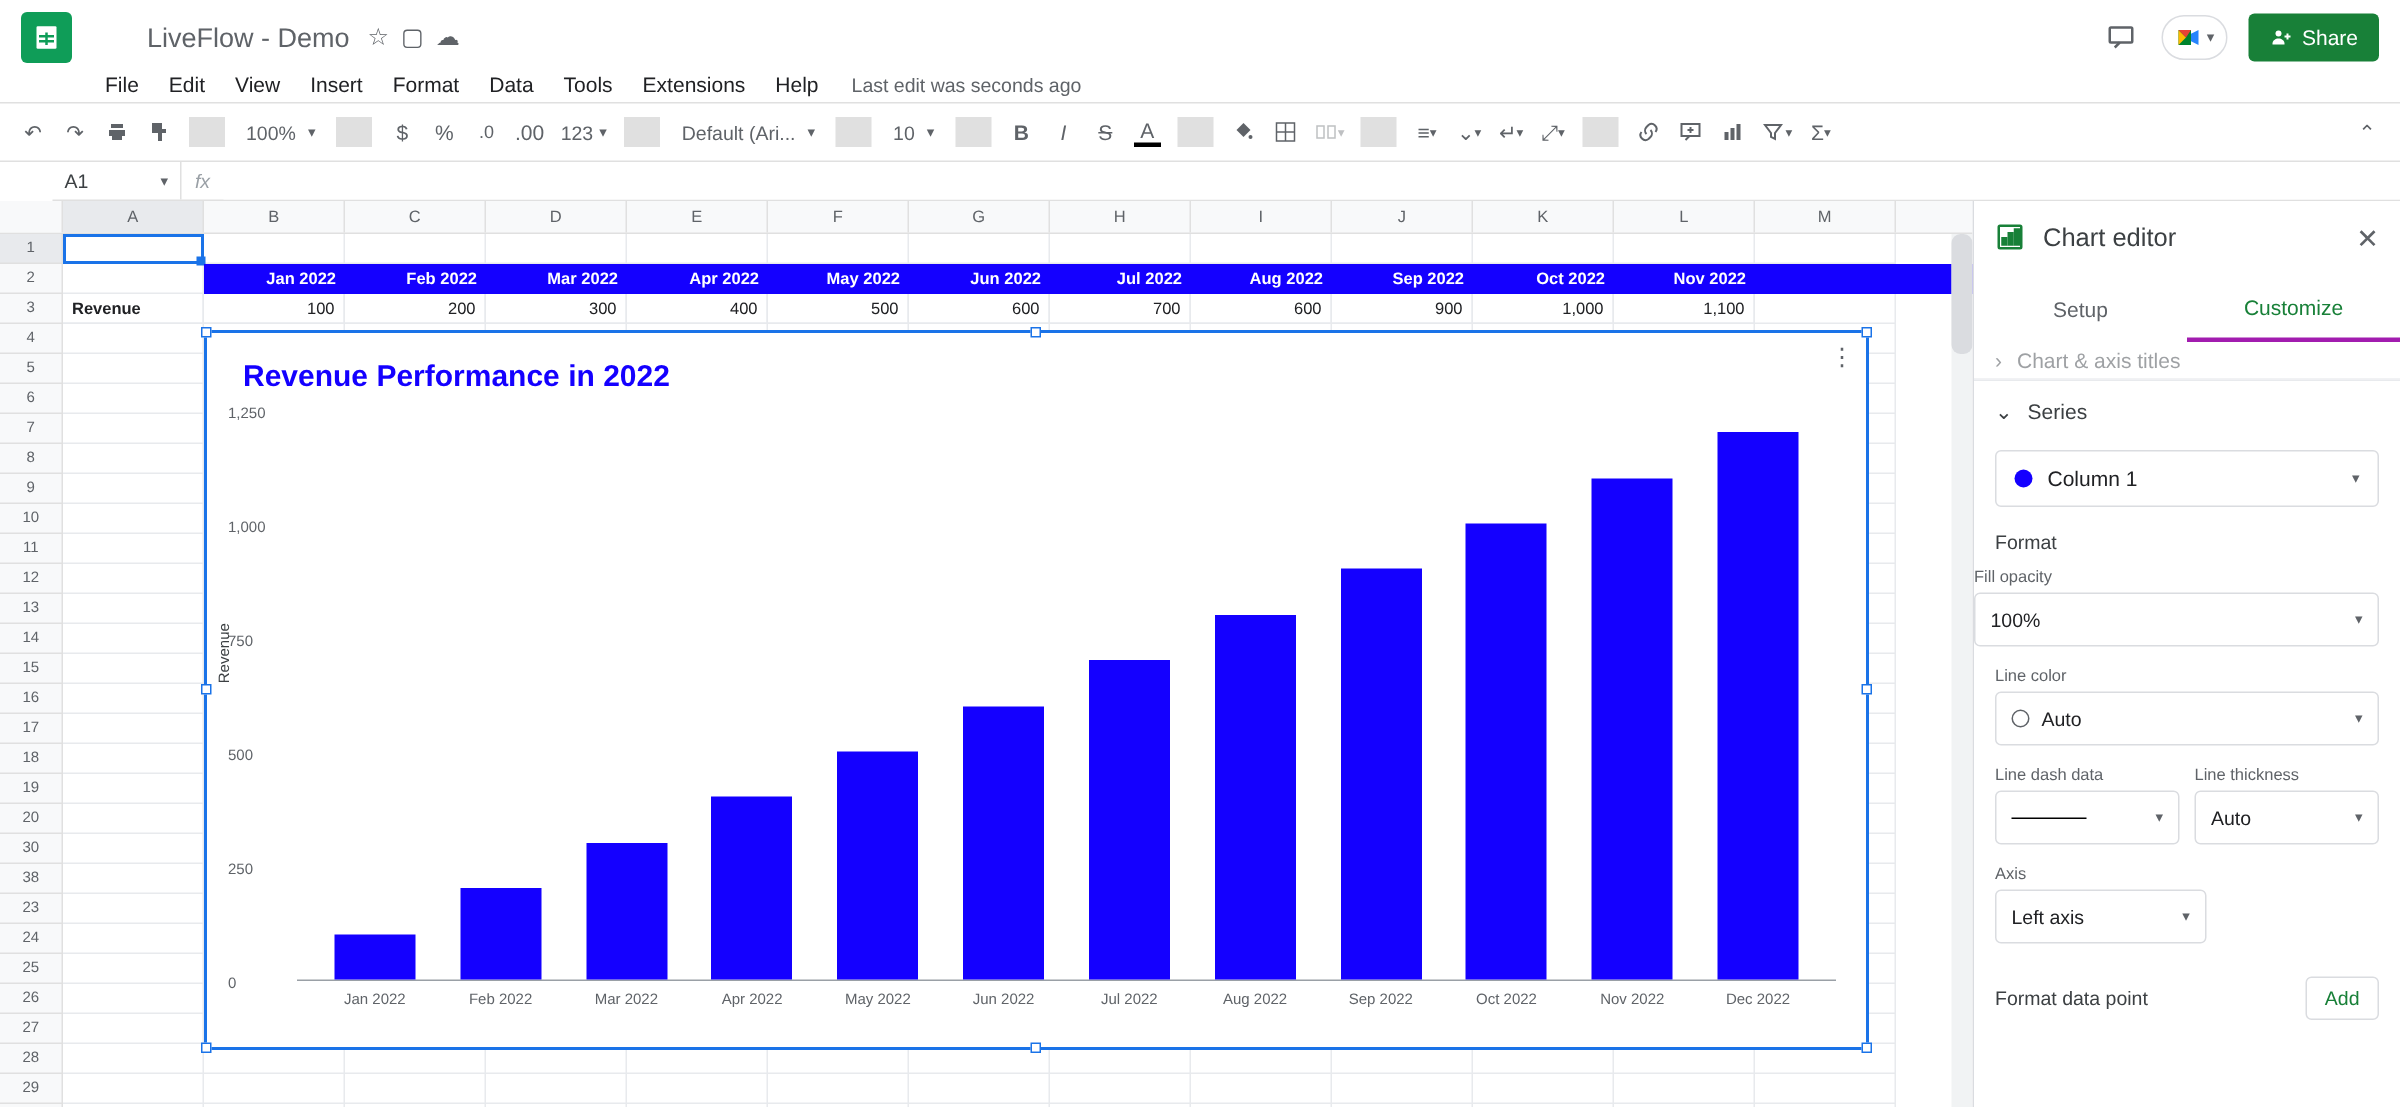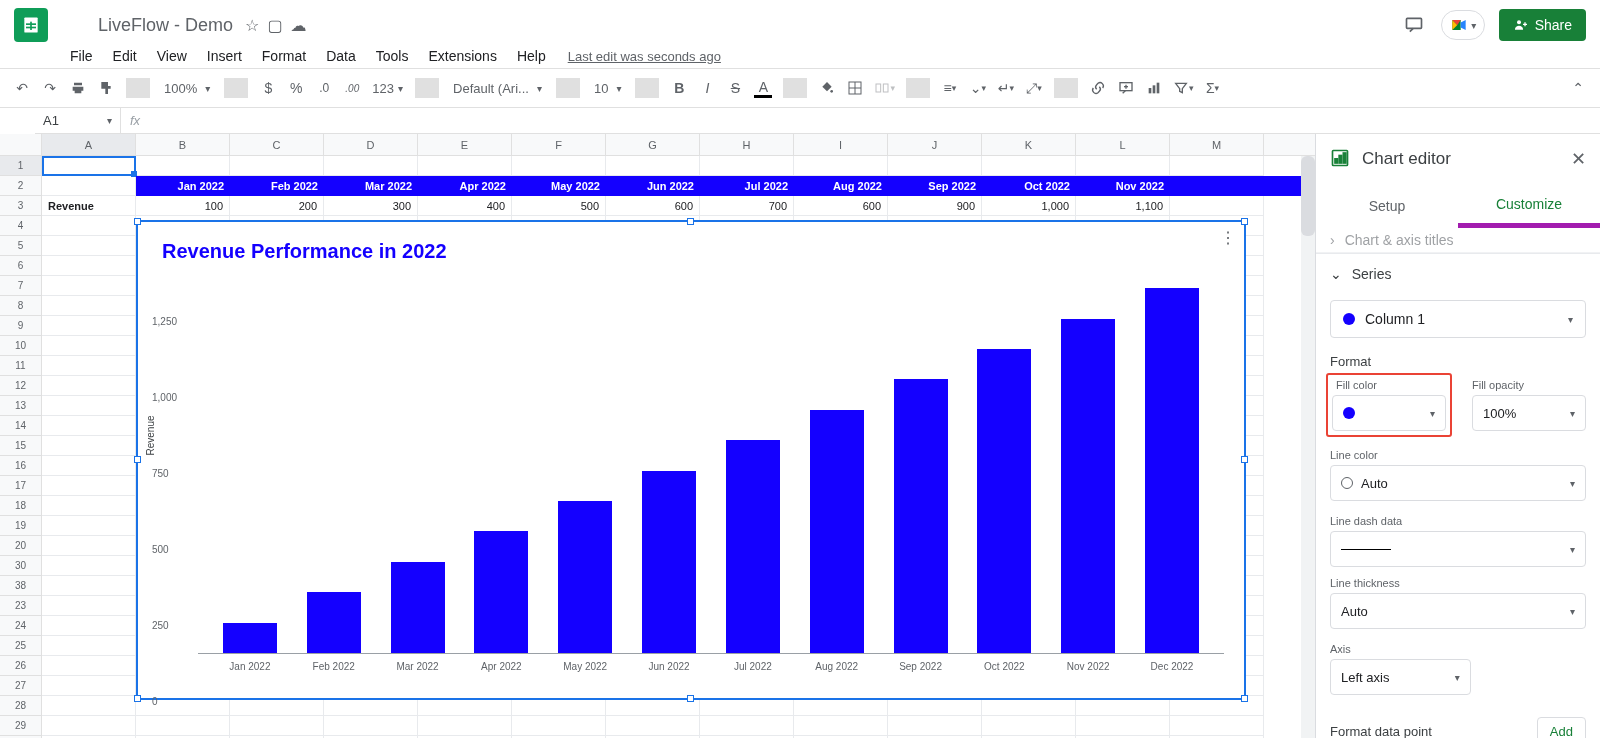--- a/index.html
+++ b/index.html
@@ -11,21 +11,21 @@
   .doc-title-row { display:flex; align-items:center; gap:8px;}
   .doc-title { font-size:18px; color:#5f6368; padding:2px 4px;}
   .title-icons { display:flex; gap:8px; color:#5f6368;}
   .title-icons span { cursor:pointer; font-size:16px; }
   .right-tools { display:flex; align-items:center; gap:14px;}
   .ic-btn { width:26px; height:26px; display:flex; align-items:center; justify-content:center; color:#5f6368; cursor:pointer;}
   .meet-btn { width:44px; height:30px; border:1px solid #dadce0; border-radius:18px; display:flex; align-items:center; justify-content:center; gap:2px; cursor:pointer;}
   .share-btn { background:#188038; color:#fff; border:none; border-radius:4px; padding:8px 14px; font-size:14px; font-weight:500; display:flex; align-items:center; gap:6px; cursor:pointer;}
   .menu-bar { display:flex; align-items:center; gap:4px; padding:0 0 0 62px; height:24px; font-size:14px; color:#202124;}
   .menu-bar span.menu-item { padding:2px 8px; cursor:pointer;}
-  .last-edit { color:#5f6368; text-decoration:underline; font-size:13px; margin-left:10px; cursor:pointer;}
+  .last-edit { color:#5f6368; font-size:13px; margin-left:10px; cursor:pointer;}
   .toolbar { display:flex; align-items:center; border-top:1px solid #e0e0e0; border-bottom:1px solid #e0e0e0; height:40px; padding:0 10px; gap:4px; color:#5f6368;}
   .tool { min-width:24px; height:24px; display:flex; align-items:center; justify-content:center; cursor:pointer; padding:0 3px; font-size:14px;}
   .tool.sep { width:1px; height:20px; background:#e0e0e0; padding:0; margin:0 4px;}
   .zoom-dd, .font-dd, .size-dd { display:flex; align-items:center; gap:4px; padding:0 6px; height:24px; cursor:pointer; font-size:13px;}
   .zoom-dd::after, .font-dd::after, .size-dd::after, .num-dd::after { content:"▾"; font-size:10px; color:#5f6368; margin-left:4px;}
   .num-dd { display:flex; align-items:center; padding:0 4px; cursor:pointer;}
   .text-color-tool { display:flex; flex-direction:column; align-items:center; }
   .text-color-tool .uline { width:18px; height:3px; background:#000;}
   .toolbar-collapse { margin-left:auto; }
   .namebox-row { display:flex; align-items:center; border-bottom:1px solid #e0e0e0; height:26px;margin-left:35px;}
@@ -55,45 +55,45 @@
   .dv-cell { width:94px; font-size:11px; display:flex; align-items:center; justify-content:flex-end; padding-right:6px; border-right:1px solid #e8eaed; border-bottom:1px solid #e8eaed;}
   .chart-container { position:absolute; top:64px; left:136px; width:1110px; height:480px; border:2px solid #1a73e8; background:#fff;}
   .chart-handle { position:absolute; width:7px; height:7px; background:#fff; border:1.5px solid #1a73e8;}
   .ch-tl{top:-4px;left:-4px;} .ch-tr{top:-4px;right:-4px;} .ch-bl{bottom:-4px;left:-4px;} .ch-br{bottom:-4px;right:-4px;}
   .ch-tm{top:-4px;left:50%;margin-left:-4px;} .ch-bm{bottom:-4px;left:50%;margin-left:-4px;}
   .ch-ml{left:-4px;top:50%;margin-top:-4px;} .ch-mr{right:-4px;top:50%;margin-top:-4px;}
   .chart-menu { position:absolute; top:6px; right:8px; color:#5f6368; cursor:pointer; font-size:16px;}
   .chart-title { position:absolute; top:18px; left:24px; font-size:20px; font-weight:bold; color:#1400ff;}
   .chart-plot { position:absolute; top:50px; left:60px; right:20px; bottom:30px;}
   .y-axis-label { position:absolute; left:-48px; top:50%; transform:rotate(-90deg) translateX(50%); transform-origin:left center; font-size:10px; color:#3c4043;}
-  .y-tick { position:absolute; left:-46px; font-size:10px; color:#5f6368; transform:translateY(-50%);margin-top:45px;}
+  .y-tick { position:absolute; left:-46px; font-size:10px; color:#5f6368; transform:translateY(-50%);}
   .bars-area { position:absolute; top:4px; left:0; right:0; bottom:14px; border-bottom:1px solid #9aa0a6; display:flex; align-items:flex-end; justify-content:space-around; padding:0 10px;}
   .bar-col { flex:1; display:flex; flex-direction:column; align-items:center;}
   .bar { width:54px; background:#1400ff;}
   .x-labels { position:absolute; left:0; right:0; bottom:-4px; display:flex; justify-content:space-around; padding:0 10px;}
   .x-lab { flex:1; text-align:center; font-size:10px; color:#5f6368;}
   .scroll-track { position:absolute; top:22px; right:0; width:14px; bottom:0; background:#f1f3f4;}
   .scroll-thumb { position:absolute; top:0; width:100%; height:80px; background:#dadce0; border-radius:6px;}
   
   .side-panel { width:285px; border-left:1px solid #dadce0; display:flex; flex-direction:column; background:#fff;}
   .sp-header { display:flex; align-items:center; height:50px; padding:0 14px; gap:12px; }
   .sp-header-icon { color:#188038;}
   .sp-title { font-size:17px; color:#3c4043; flex:1;}
   .sp-close { color:#5f6368; cursor:pointer; font-size:18px;}
   .sp-tabs { display:flex; height:44px;}
   .sp-tab { flex:1; display:flex; align-items:center; justify-content:center; font-size:14px; color:#5f6368; cursor:pointer; }
-  .sp-tab.active { color:#188038; border-bottom:5px solid #a21caf; font-weight:500;}
+  .sp-tab.active { color:#188038; border-bottom:3px solid #a21caf; font-weight:500;}
   .sp-scroll { flex:1; overflow:hidden; position:relative;}
   .sp-section-prev { display:flex; align-items:center; padding:4px 14px; gap:10px; color:#5f6368; font-size:14px; border-bottom:1px solid #e8eaed; opacity:0.6;}
   .sp-section { display:flex; align-items:center; padding:12px 14px; gap:10px; color:#3c4043; font-size:14px; cursor:pointer;}
   .series-select { margin:6px 14px; border:1px solid #dadce0; border-radius:4px; height:38px; display:flex; align-items:center; padding:0 12px; gap:10px; font-size:14px; cursor:pointer;}
   .series-select::after{content:"▾"; margin-left:auto; color:#5f6368; font-size:10px;}
   .blue-dot{width:12px;height:12px;border-radius:50%;background:#1400ff;}
   .sp-subtitle { padding:10px 14px 4px; font-size:13px; color:#3c4043; font-weight:500;}
-  .form-row { display:flex; gap:10px; padding:4px 14px 10px;flex-direction:column;}
+  .form-row { display:flex; gap:10px; padding:4px 14px 10px;}
   .form-col { flex:1; }
   .form-lbl { font-size:11px; color:#5f6368; margin-bottom:4px; display:block;}
   .form-ctl { height:36px; border:1px solid #dadce0; border-radius:4px; display:flex; align-items:center; padding:0 10px; font-size:13px; gap:8px; cursor:pointer;}
   .form-ctl::after{content:"▾"; margin-left:auto; color:#5f6368; font-size:10px;}
   .highlight-box { border:2px solid #ea4335; border-radius:3px; padding:4px; margin:0 10px 8px;}
   .highlight-box .form-lbl{margin-left:4px;}
   .highlight-box .form-ctl{border:1px solid #dadce0;}
   .dash-line{width:50px;height:1px;background:#000;}
   .circle-outline{width:12px;height:12px;border:1px solid #5f6368;border-radius:50%;}
   .add-link { display:flex; align-items:center; justify-content:space-between; padding:12px 14px 0;}
@@ -177,21 +177,21 @@
       </svg>
     </div>
   <div class="tool sep"></div>
   <div class="zoom-dd">
       <span>100%</span>
     </div>
   <div class="tool sep"></div>
   <div class="tool">$</div>
   <div class="tool">%</div>
   <div class="tool" style="font-size:12px;">.0</div>
-  <div class="tool" style="font-size:10px;font-style:italic;">.00</div>
+  <div class="tool" style="font-size:14px;">.00</div>
   <div class="num-dd">
       <span>123</span>
     </div>
   <div class="tool sep"></div>
   <div class="font-dd">
       <span>Default (Ari...</span>
     </div>
   <div class="tool sep"></div>
   <div class="size-dd">
       <span>10</span>
@@ -916,26 +916,20 @@
         <span>⌄</span>
         <span>Series</span>
       </div>
       <div class="series-select">
         <span class="blue-dot"></span>
         <span>Column 1</span>
       </div>
       <div class="sp-subtitle">Format</div>
 
       <div style="display:flex; gap:10px; align-items:flex-start; padding:0 0 0 0;">
-        <div class="highlight-box" style="flex:1;">
-          <span class="form-lbl">Fill color</span>
-          <div class="form-ctl">
-            <span class="blue-dot"></span>
-          </div>
-        </div>
         <div class="form-col" style="flex:1; padding:6px 14px 10px 0;">
           <span class="form-lbl">Fill opacity</span>
           <div class="form-ctl">
               <span>100%</span>
             </div>
         </div>
       </div>
 
       <div class="form-row">
         <div class="form-col">

